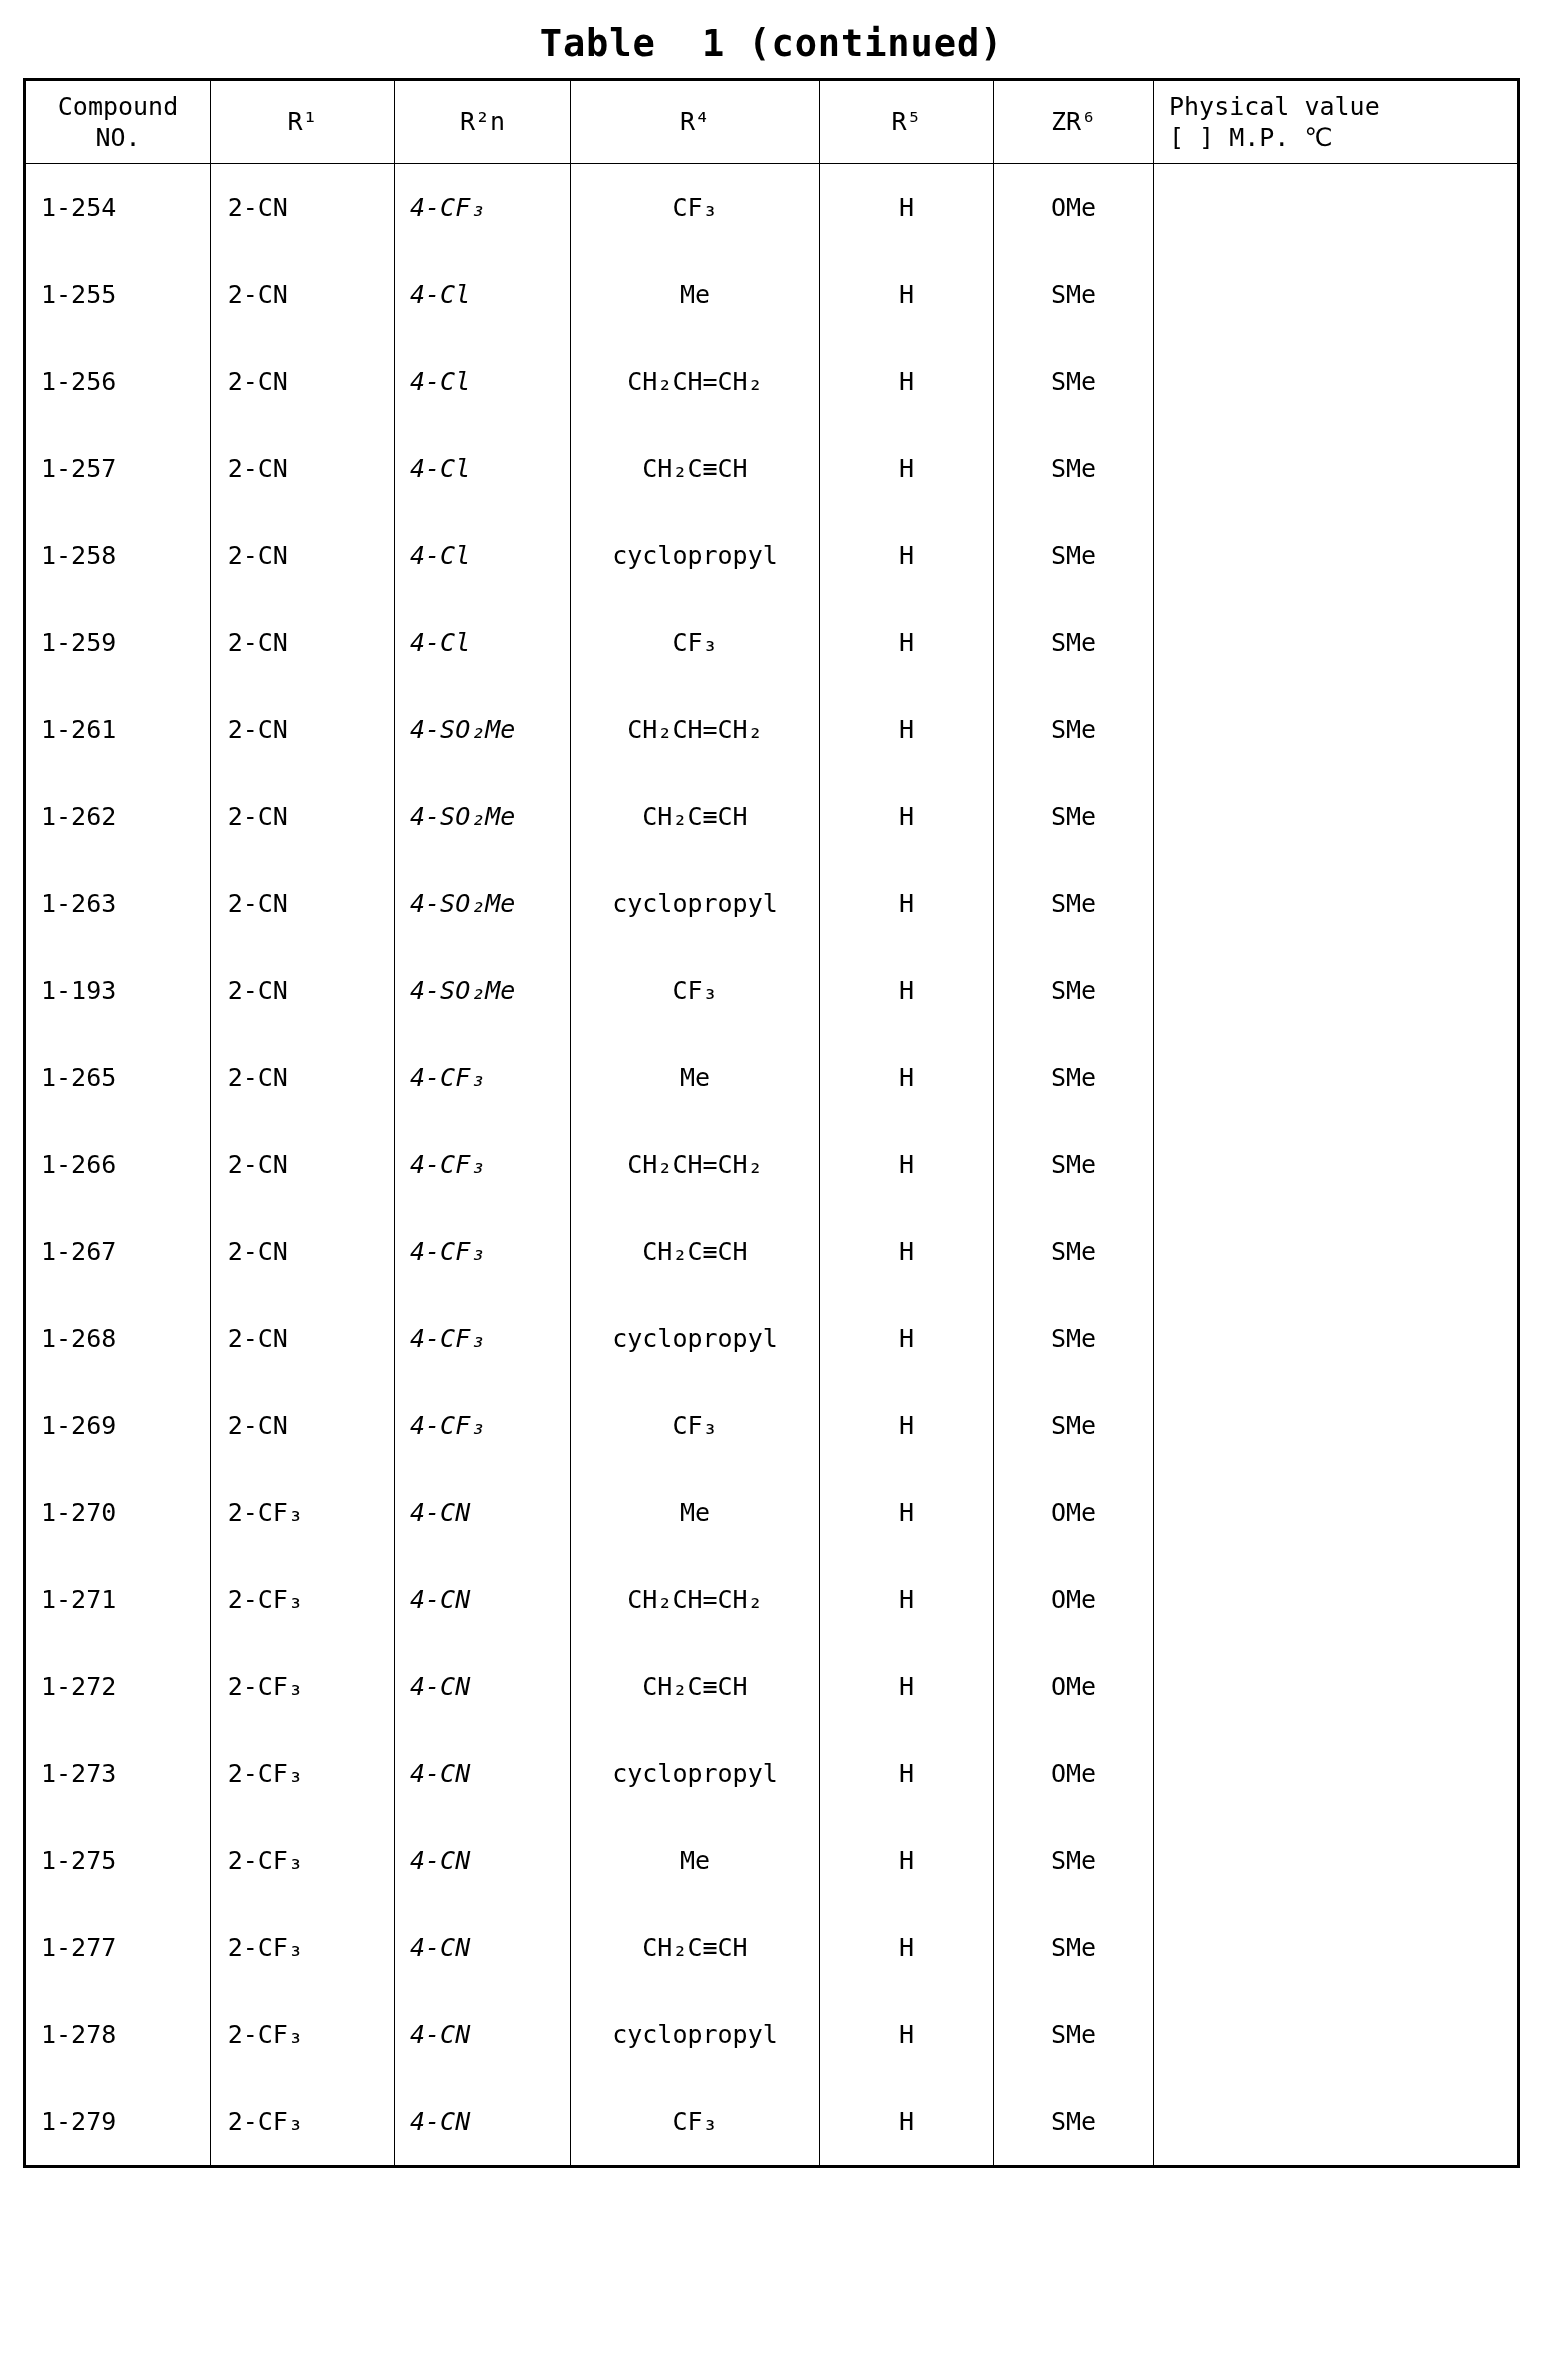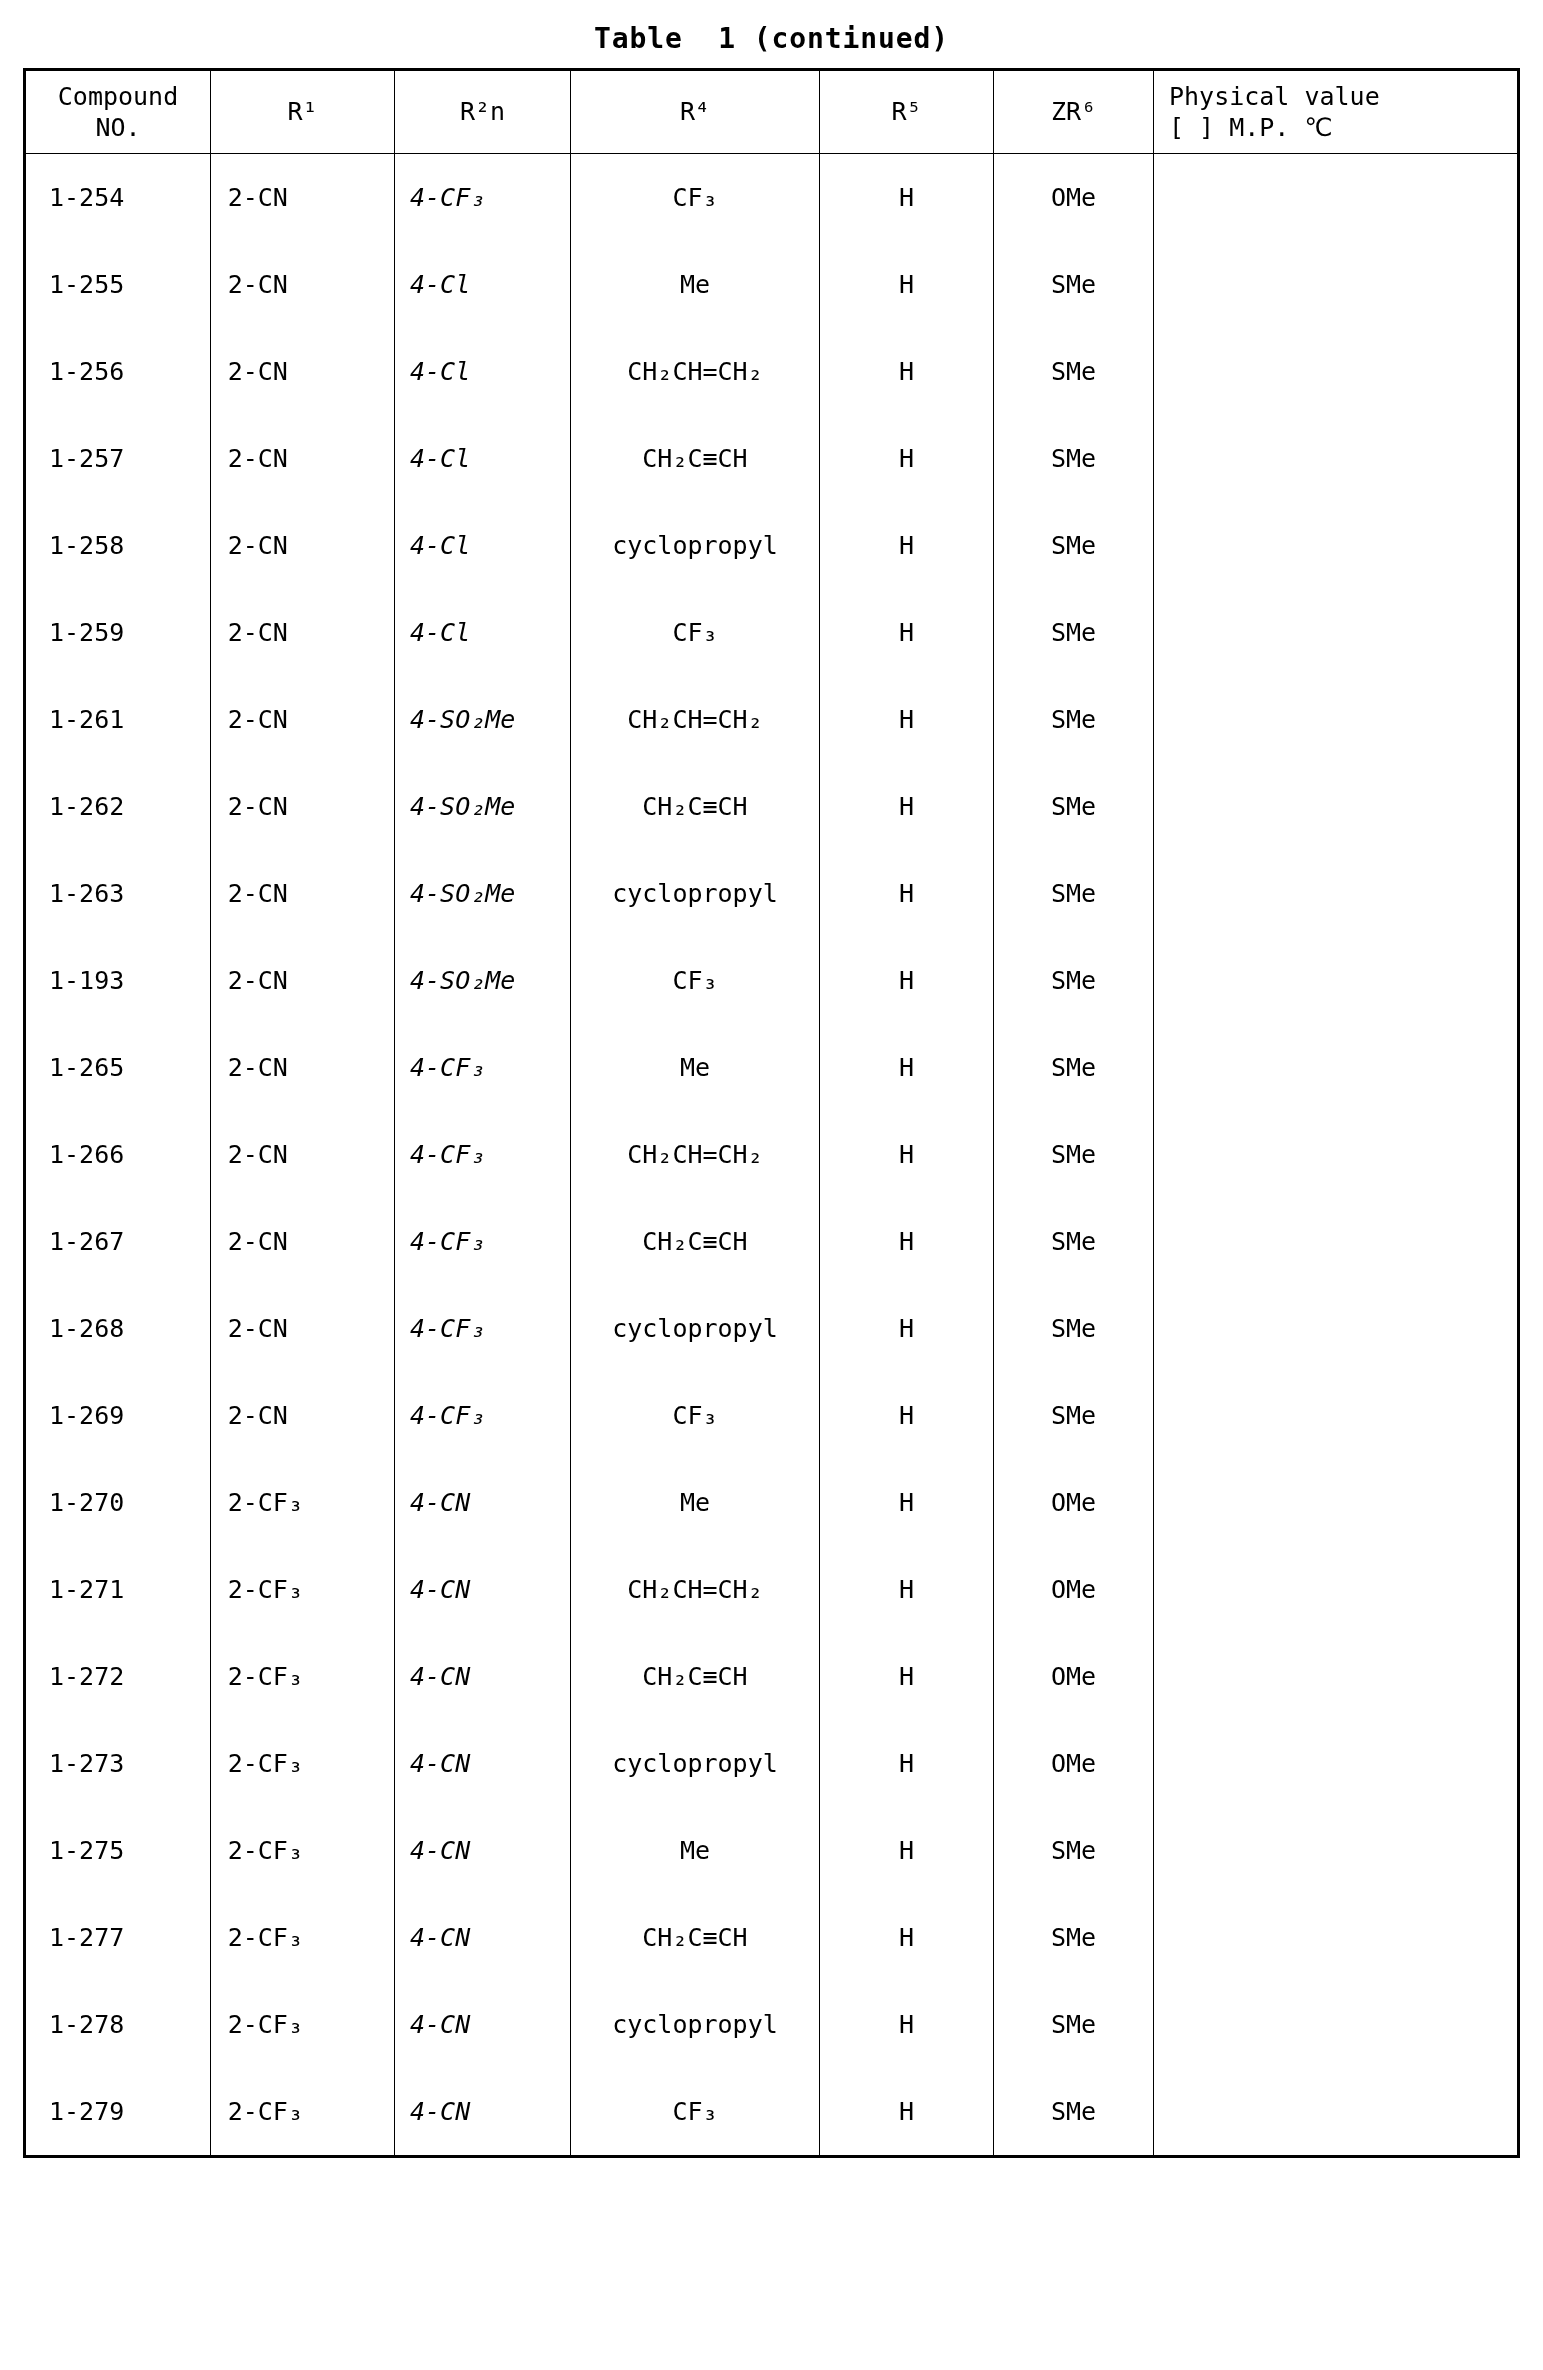--- a/index.html
+++ b/index.html
@@ -9,21 +9,21 @@
     color: #000000;
     font-family: "DejaVu Sans Mono", "DejaVu Sans", monospace;
   }
   body {
     width: 1543px;
     height: 2371px;
     position: relative;
   }
   .page-title {
     text-align: center;
-    font-size: 28px;
+    font-size: 37px;
     font-weight: bold;
     padding-top: 22px;
     white-space: pre;
     letter-spacing: 0.9px;
   }
   table.compound-table {
     border-collapse: collapse;
     table-layout: fixed;
     margin: 13px auto 0 auto;
     width: 1493px;
@@ -52,21 +52,21 @@
   thead th.h-physical {
     text-align: left;
     padding-left: 15px;
   }
   tbody td {
     height: 85px;
     vertical-align: middle;
     text-align: center;
     white-space: pre;
   }
-  tbody td.col-0 { text-align: left; padding-left: 23px; }
+  tbody td.col-0 { text-align: left; padding-left: 15px; }
   tbody td.col-1 { text-align: left; padding-left: 16.7px; }
   tbody td.col-2 { text-align: left; padding-left: 15px; font-style: italic; }
   
   col.c0 { width: 186px; }
   col.c1 { width: 184px; }
   col.c2 { width: 176px; }
   col.c3 { width: 249px; }
   col.c4 { width: 174px; }
   col.c5 { width: 160px; }
   col.c6 { width: 365px; }

